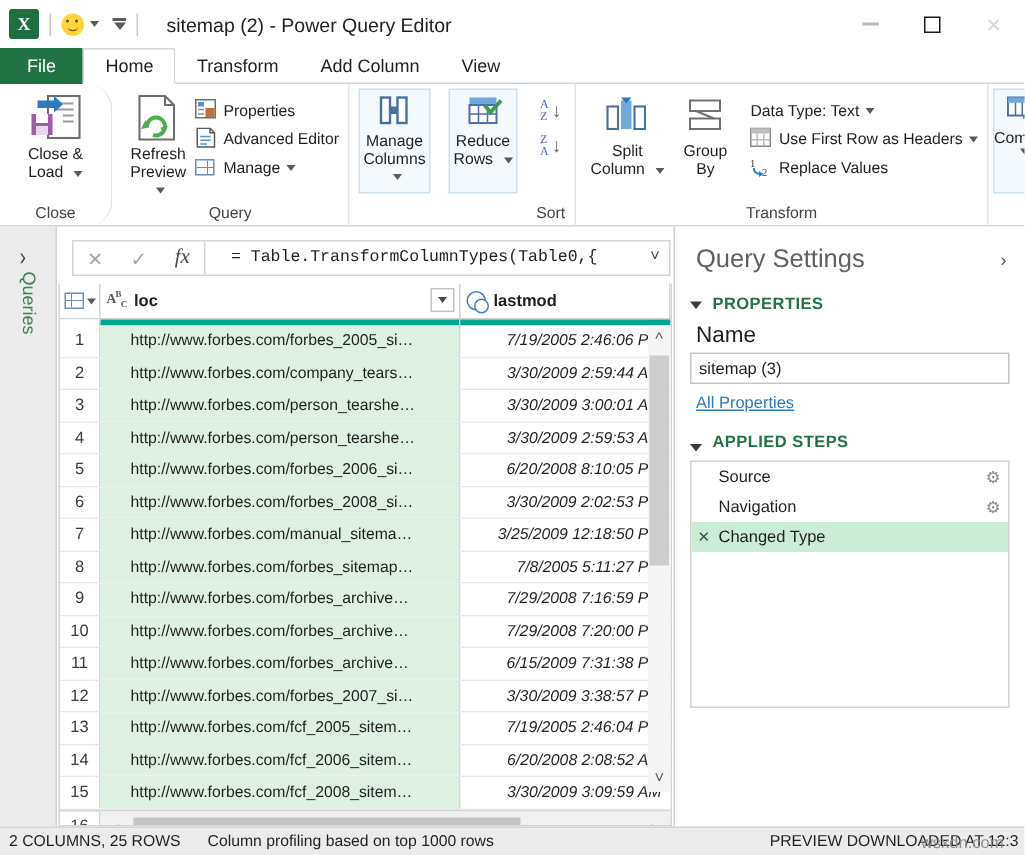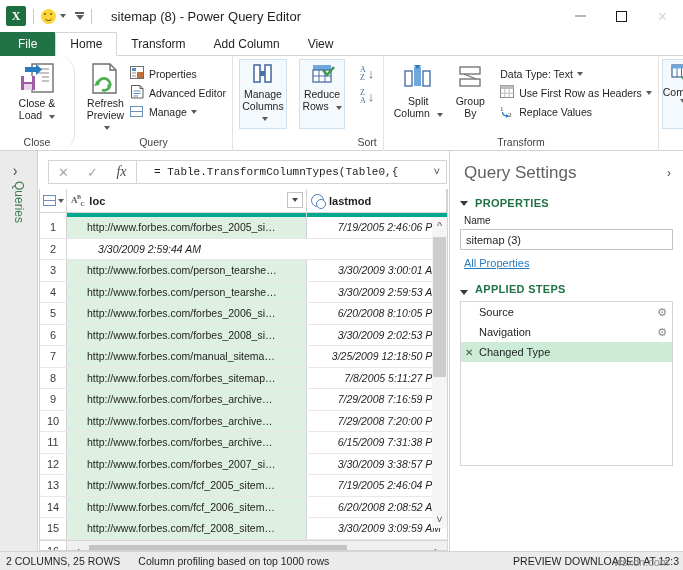--- a/index.html
+++ b/index.html
@@ -107,21 +107,21 @@
   .vscroll { position:absolute; right:0; top:28px; width:15px; bottom:22px; background:#f5f5f5; }
   .vs-up, .vs-dn { height:18px; display:flex; align-items:center; justify-content:center; color:#5a5a5a; font-size:11px; }
   .vs-thumb { position:absolute; top:20px; left:1px; width:13px; height:140px; background:#cdcdcd; }
 
   
   .qs { position:absolute; right:0; top:151px; width:234px; bottom:19px; background:#fff; border-left:1px solid #d4d4d4; padding:0 10px; }
   .qs-title { font-size:17px; color:#616161; padding:12px 0 10px 4px; position:relative; }
   .qs-title .cchev { position:absolute; right:2px; top:15px; font-size:12px; color:#4a4a4a; }
   .qs-sec { display:flex; align-items:center; font-size:11px; font-weight:bold; color:#217346; letter-spacing:0.3px; margin:4px 0 6px 0; }
   .qs-sec .tri { width:0; height:0; border-left:4px solid transparent; border-right:4px solid transparent; border-top:5px solid #3a3a3a; margin-right:7px; }
-  .qs-lbl { font-size:10px; color:#1f1f1f; margin:2px 0 3px 4px; }
+  .qs-lbl { font-size:15px; color:#1f1f1f; margin:2px 0 3px 4px; }
   .qs-input { height:21px; border:1px solid #c4c4c4; background:#fff; display:flex; align-items:center; padding:0 5px; font-size:11px; color:#1f1f1f;text-align:right; }
   .qs-link { font-size:11px; color:#2a7bbd; margin:7px 0 0 4px; display:inline-block; }
   .steps { border:1px solid #d4d4d4; margin-top:4px; height:165px; background:#fff; }
   .step { height:20px; display:flex; align-items:center; padding-left:4px; font-size:11px; color:#1f1f1f; position:relative; }
   .step .sx { width:14px; color:#4a4a4a; font-size:10px; }
   .step .gear { position:absolute; right:5px; top:4px; color:#8a8a8a; font-size:11px; }
   .step.sel { background:#ccecd8; }
 
   
   .status { position:absolute; left:0; right:0; bottom:0; height:19px; background:#ebebeb; border-top:1px solid #d4d4d4; display:flex; align-items:center; font-size:10.5px; color:#1f1f1f; }
@@ -142,21 +142,21 @@
     <div class="qat-sep"></div>
     <div style="display:flex;align-items:center;">
       <span class="smiley"></span>
       <span class="caret-dn"></span>
     </div>
     <div class="qat-more">
         <i></i>
         <b></b>
       </div>
     <div class="qat-sep"></div>
-    <div class="title-text">sitemap (8) - Power Query Editor</div>
+    <div class="title-text">sitemap (2) - Power Query Editor</div>
     <div class="winbtns">
       <div class="winbtn">
           <div class="wb-min"></div>
         </div>
       <div class="winbtn">
           <div class="wb-max"></div>
         </div>
       <div class="winbtn wb-close">✕</div>
     </div>
   </div>
@@ -406,20 +406,21 @@
     </div>
 
     <div id="rows">
         <div class="grow">
           <div class="gc-num">1</div>
           <div class="gc-loc">http://www.forbes.com/forbes_2005_si…</div>
           <div class="gc-last">7/19/2005 2:46:06 PM</div>
         </div>
         <div class="grow">
           <div class="gc-num">2</div>
+          <div class="gc-loc">http://www.forbes.com/company_tears…</div>
           <div class="gc-last">3/30/2009 2:59:44 AM</div>
         </div>
         <div class="grow">
           <div class="gc-num">3</div>
           <div class="gc-loc">http://www.forbes.com/person_tearshe…</div>
           <div class="gc-last">3/30/2009 3:00:01 AM</div>
         </div>
         <div class="grow">
           <div class="gc-num">4</div>
           <div class="gc-loc">http://www.forbes.com/person_tearshe…</div>

